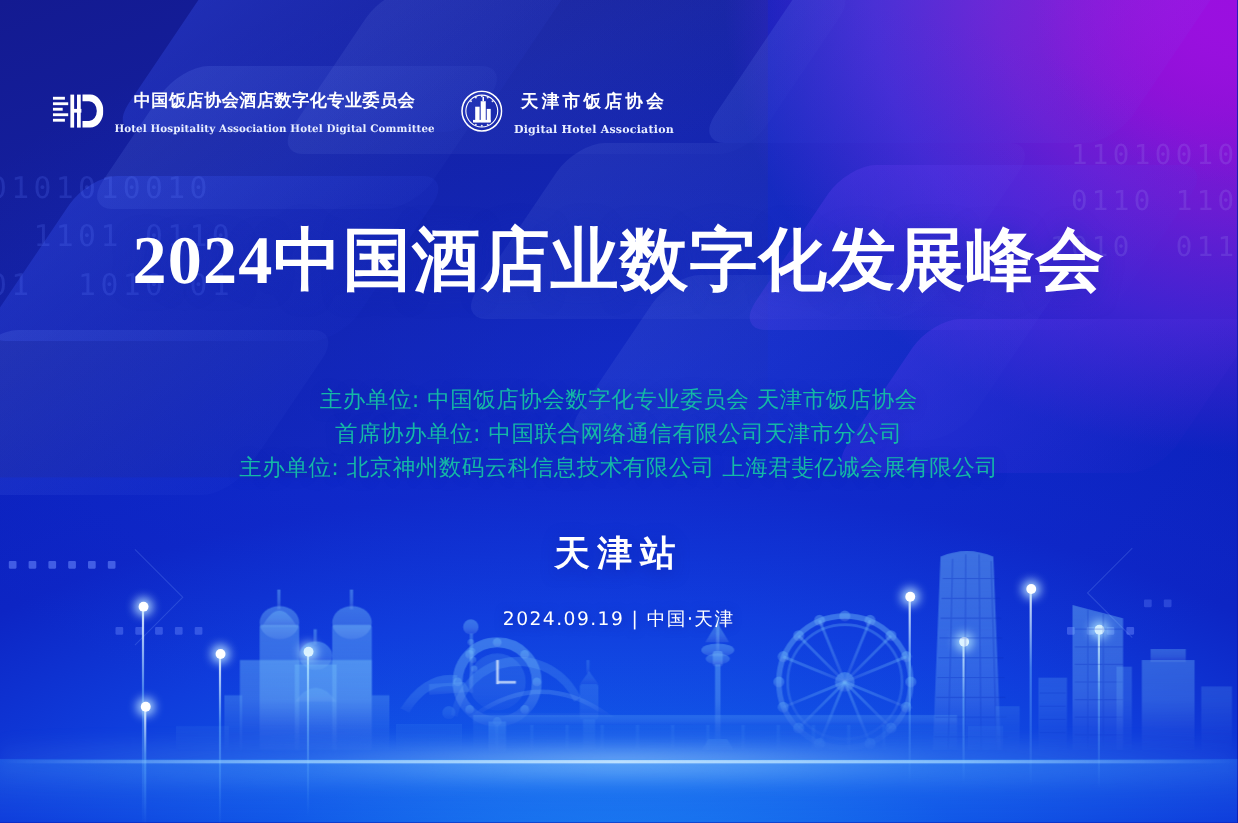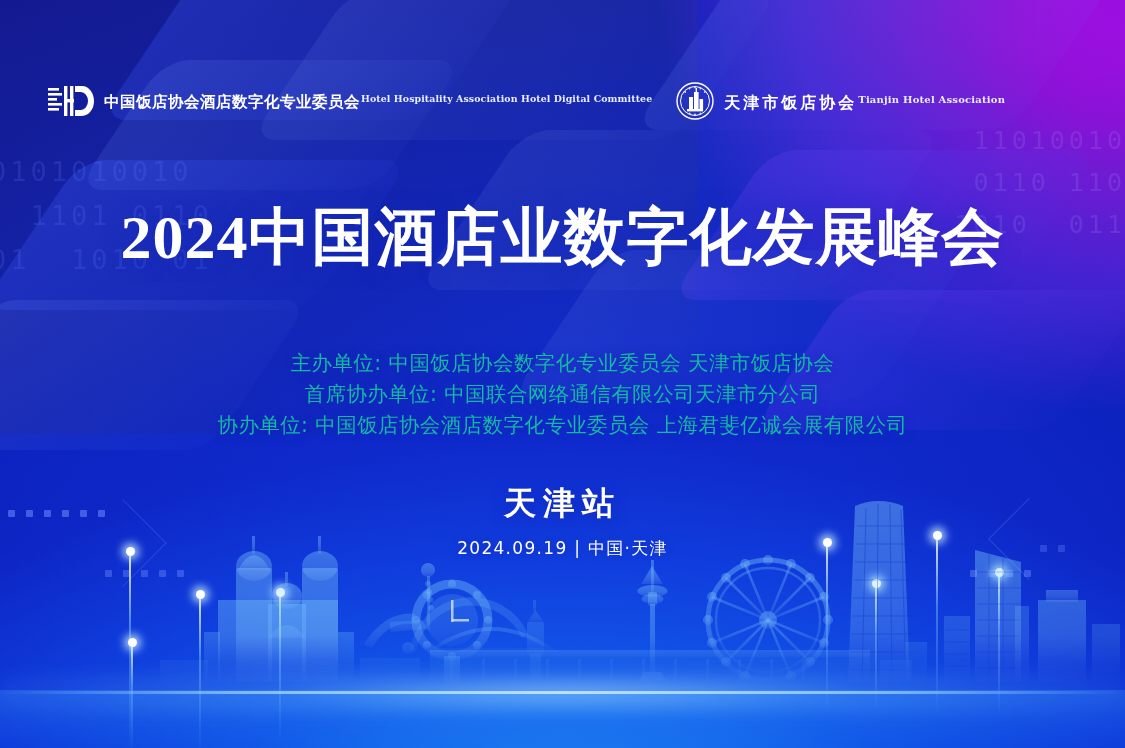--- a/index.html
+++ b/index.html
@@ -91,21 +91,21 @@
   }
 
   
   .skyline{position:absolute;left:0;right:0;bottom:56px;height:200px;}
   .skyline svg{display:block;width:100%;height:100%;}
 
   
   .logos{position:absolute;left:48px;top:82px;display:flex;align-items:center;gap:24px;}
   .logo{display:flex;align-items:center;gap:10px;}
   .logo-mark{flex:none;}
-  .logo-text{display:flex;flex-direction:row;gap:1px;text-align:center;}
+  .logo-text{display:flex;flex-direction:column;gap:12px;text-align:center;}
   .logo-cn{
     color:#ffffff;font-size:15.5px;font-weight:bold;letter-spacing:.5px;line-height:1.15;
     font-family:"DejaVu Sans","Liberation Sans",sans-serif;white-space:nowrap;
   }
   .logo-en{
     color:#e8eeff;font-size:9.4px;font-weight:bold;letter-spacing:.1px;line-height:1.15;
     font-family:"DejaVu Serif","Liberation Serif",serif;white-space:nowrap;
   }
   .logo2 .logo-cn{font-size:16px;letter-spacing:3px;}
   .logo2 .logo-en{font-size:10px;letter-spacing:.2px;}
@@ -132,21 +132,21 @@
   }
 
   
   .station{position:absolute;left:0;right:0;top:482px;text-align:center;}
   .station-name{
     color:#ffffff;font-size:32px;font-weight:bold;letter-spacing:7px;
     font-family:"DejaVu Sans","Liberation Sans",sans-serif;
     text-shadow:0 2px 14px rgba(15,35,170,.6);
   }
   .station-date{
-    margin-top:11px;color:#ffffff;font-size:17px;letter-spacing:1.3px;
+    margin-top:25px;color:#ffffff;font-size:17px;letter-spacing:1.3px;
     font-family:"DejaVu Sans","Liberation Sans",sans-serif;
     text-shadow:0 1px 9px rgba(15,35,170,.6);
   }
 </style>
 </head>
 <body>
 
 <div class="stage">
 
   <div class="bg-base"></div>
@@ -490,34 +490,34 @@
               <circle cx="9.2" cy="10" r=".9"></circle>
             <circle cx="28.8" cy="10" r=".9"></circle>
               <circle cx="19" cy="32.4" r=".9"></circle>
             <circle cx="13.6" cy="31.4" r=".9"></circle>
               <circle cx="24.4" cy="31.4" r=".9"></circle>
           </g>
         </svg>
       </span>
       <span class="logo-text">
         <span class="logo-cn">天津市饭店协会</span>
-        <span class="logo-en">Tianjin Hotel Association</span>
+        <span class="logo-en">Digital Hotel Association</span>
       </span>
     </div>
 
   </div>
 
   <div class="titleblock">
     <div class="title-cn">2024中国酒店业数字化发展峰会</div>
   </div>
 
   <div class="orgs">
     <div class="org-line">主办单位: 中国饭店协会数字化专业委员会   天津市饭店协会</div>
     <div class="org-line">首席协办单位: 中国联合网络通信有限公司天津市分公司</div>
-    <div class="org-line">协办单位: 中国饭店协会酒店数字化专业委员会   上海君斐亿诚会展有限公司</div>
+    <div class="org-line">主办单位: 北京神州数码云科信息技术有限公司   上海君斐亿诚会展有限公司</div>
   </div>
 
   <div class="station">
     <div class="station-name">天津站</div>
     <div class="station-date">2024.09.19 | 中国·天津</div>
   </div>
 
 </div>
 
 </body></html>

